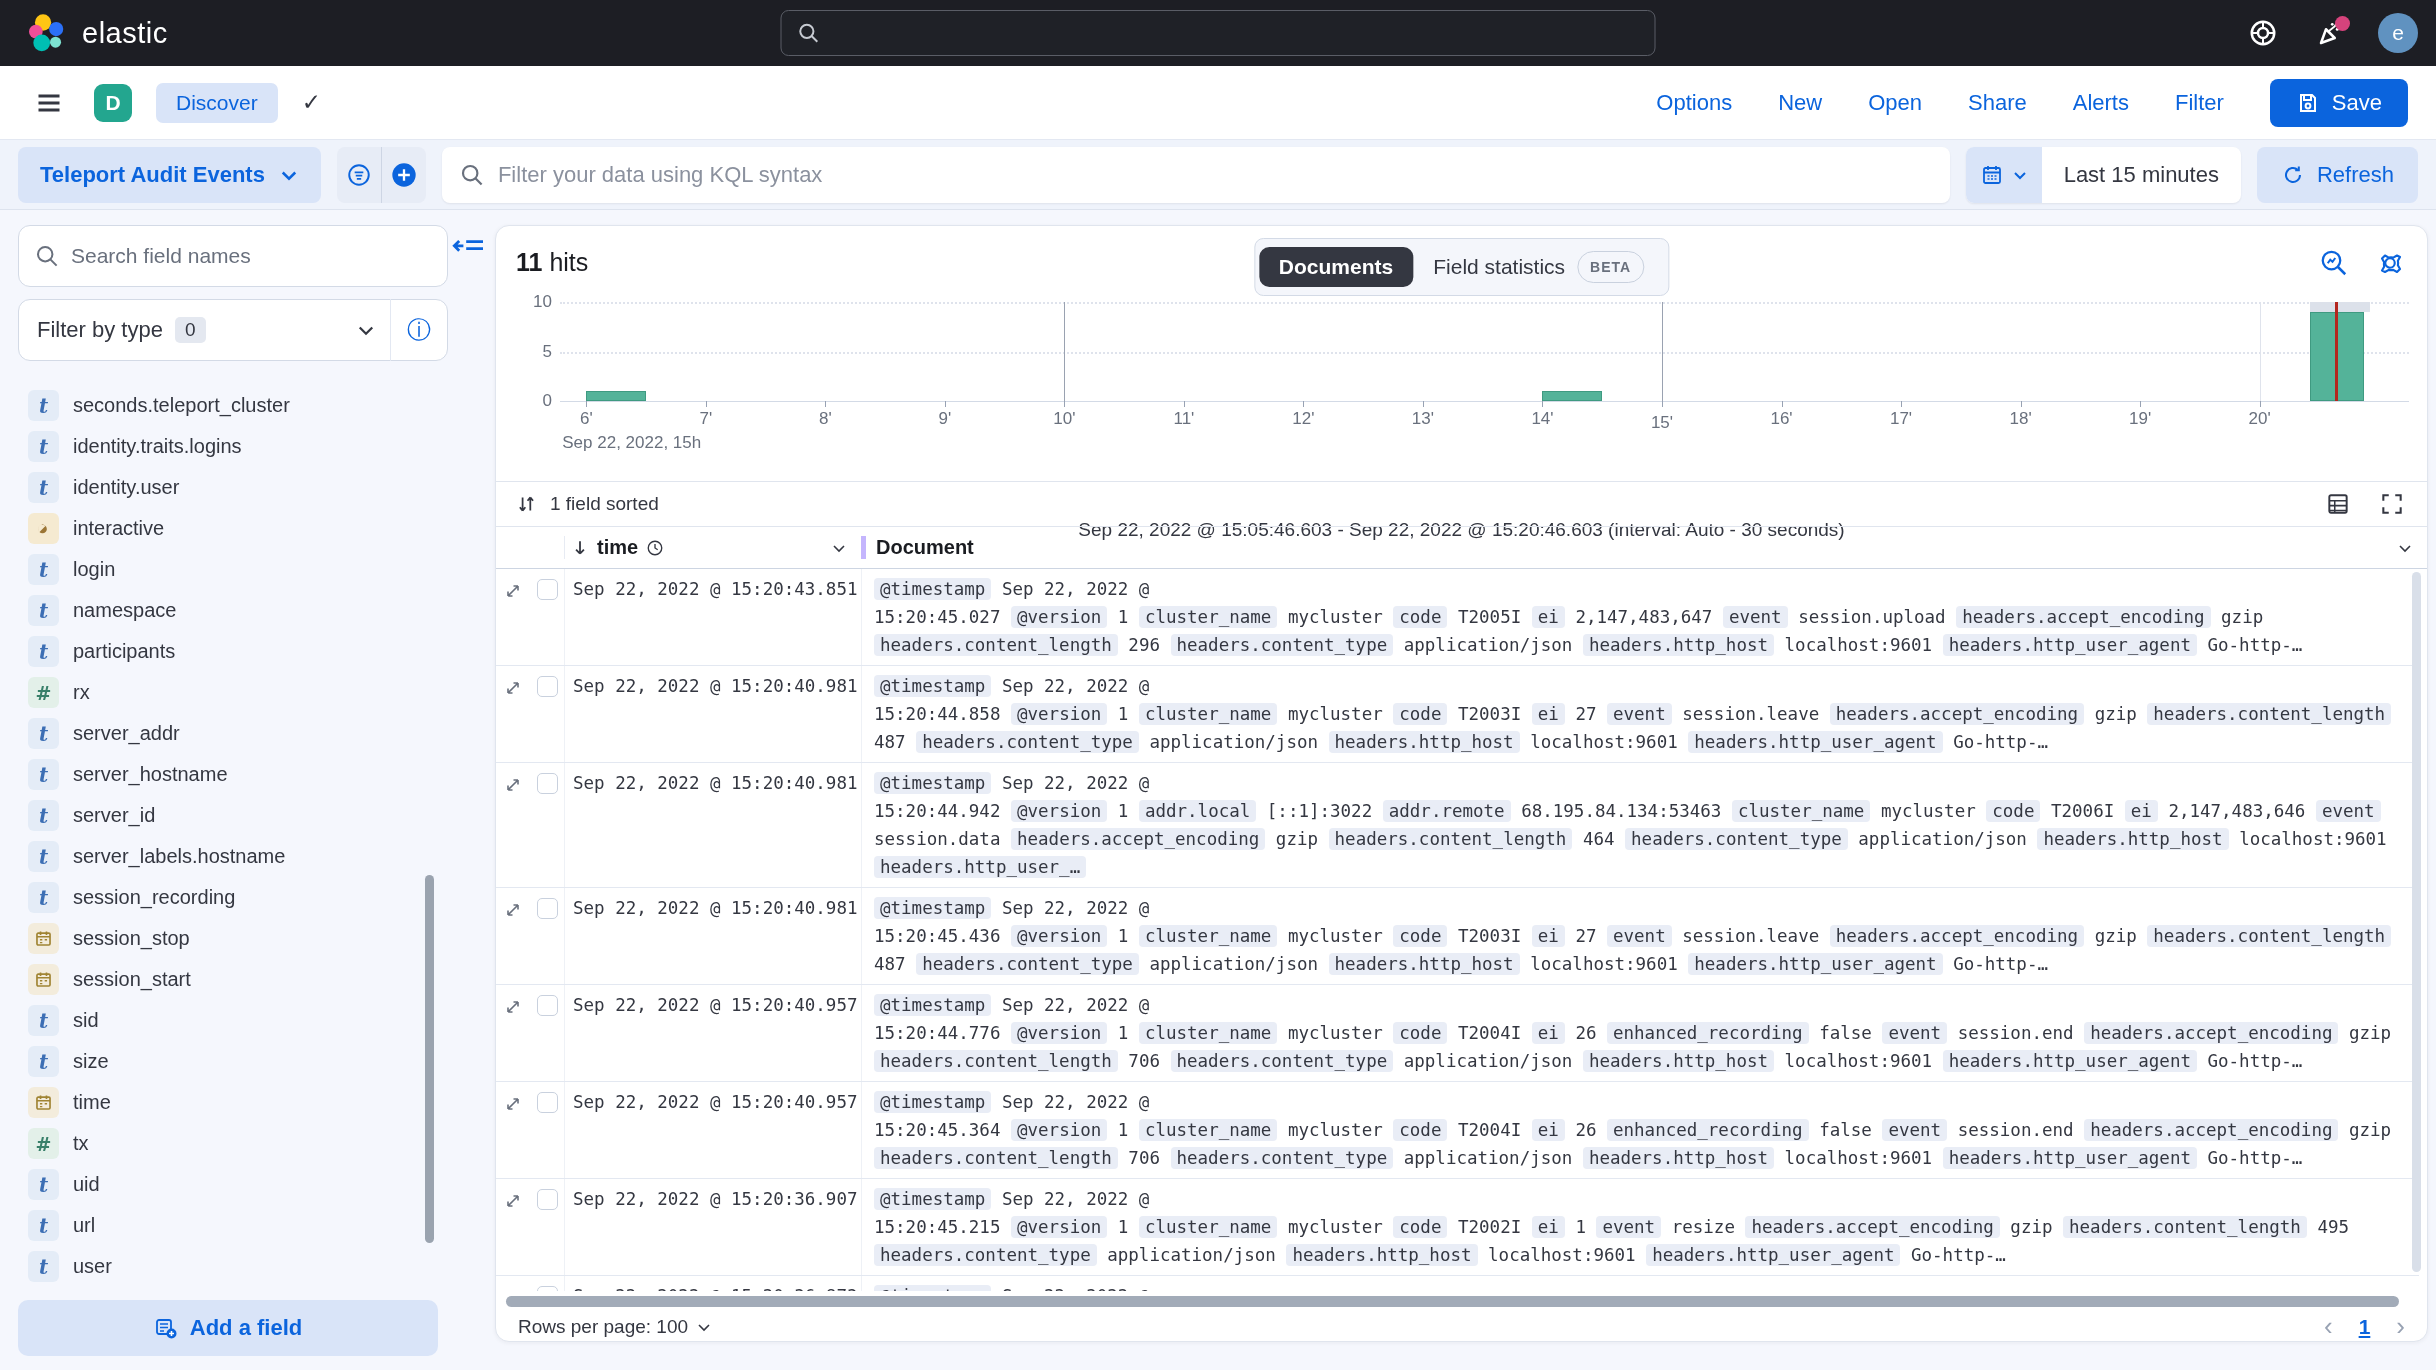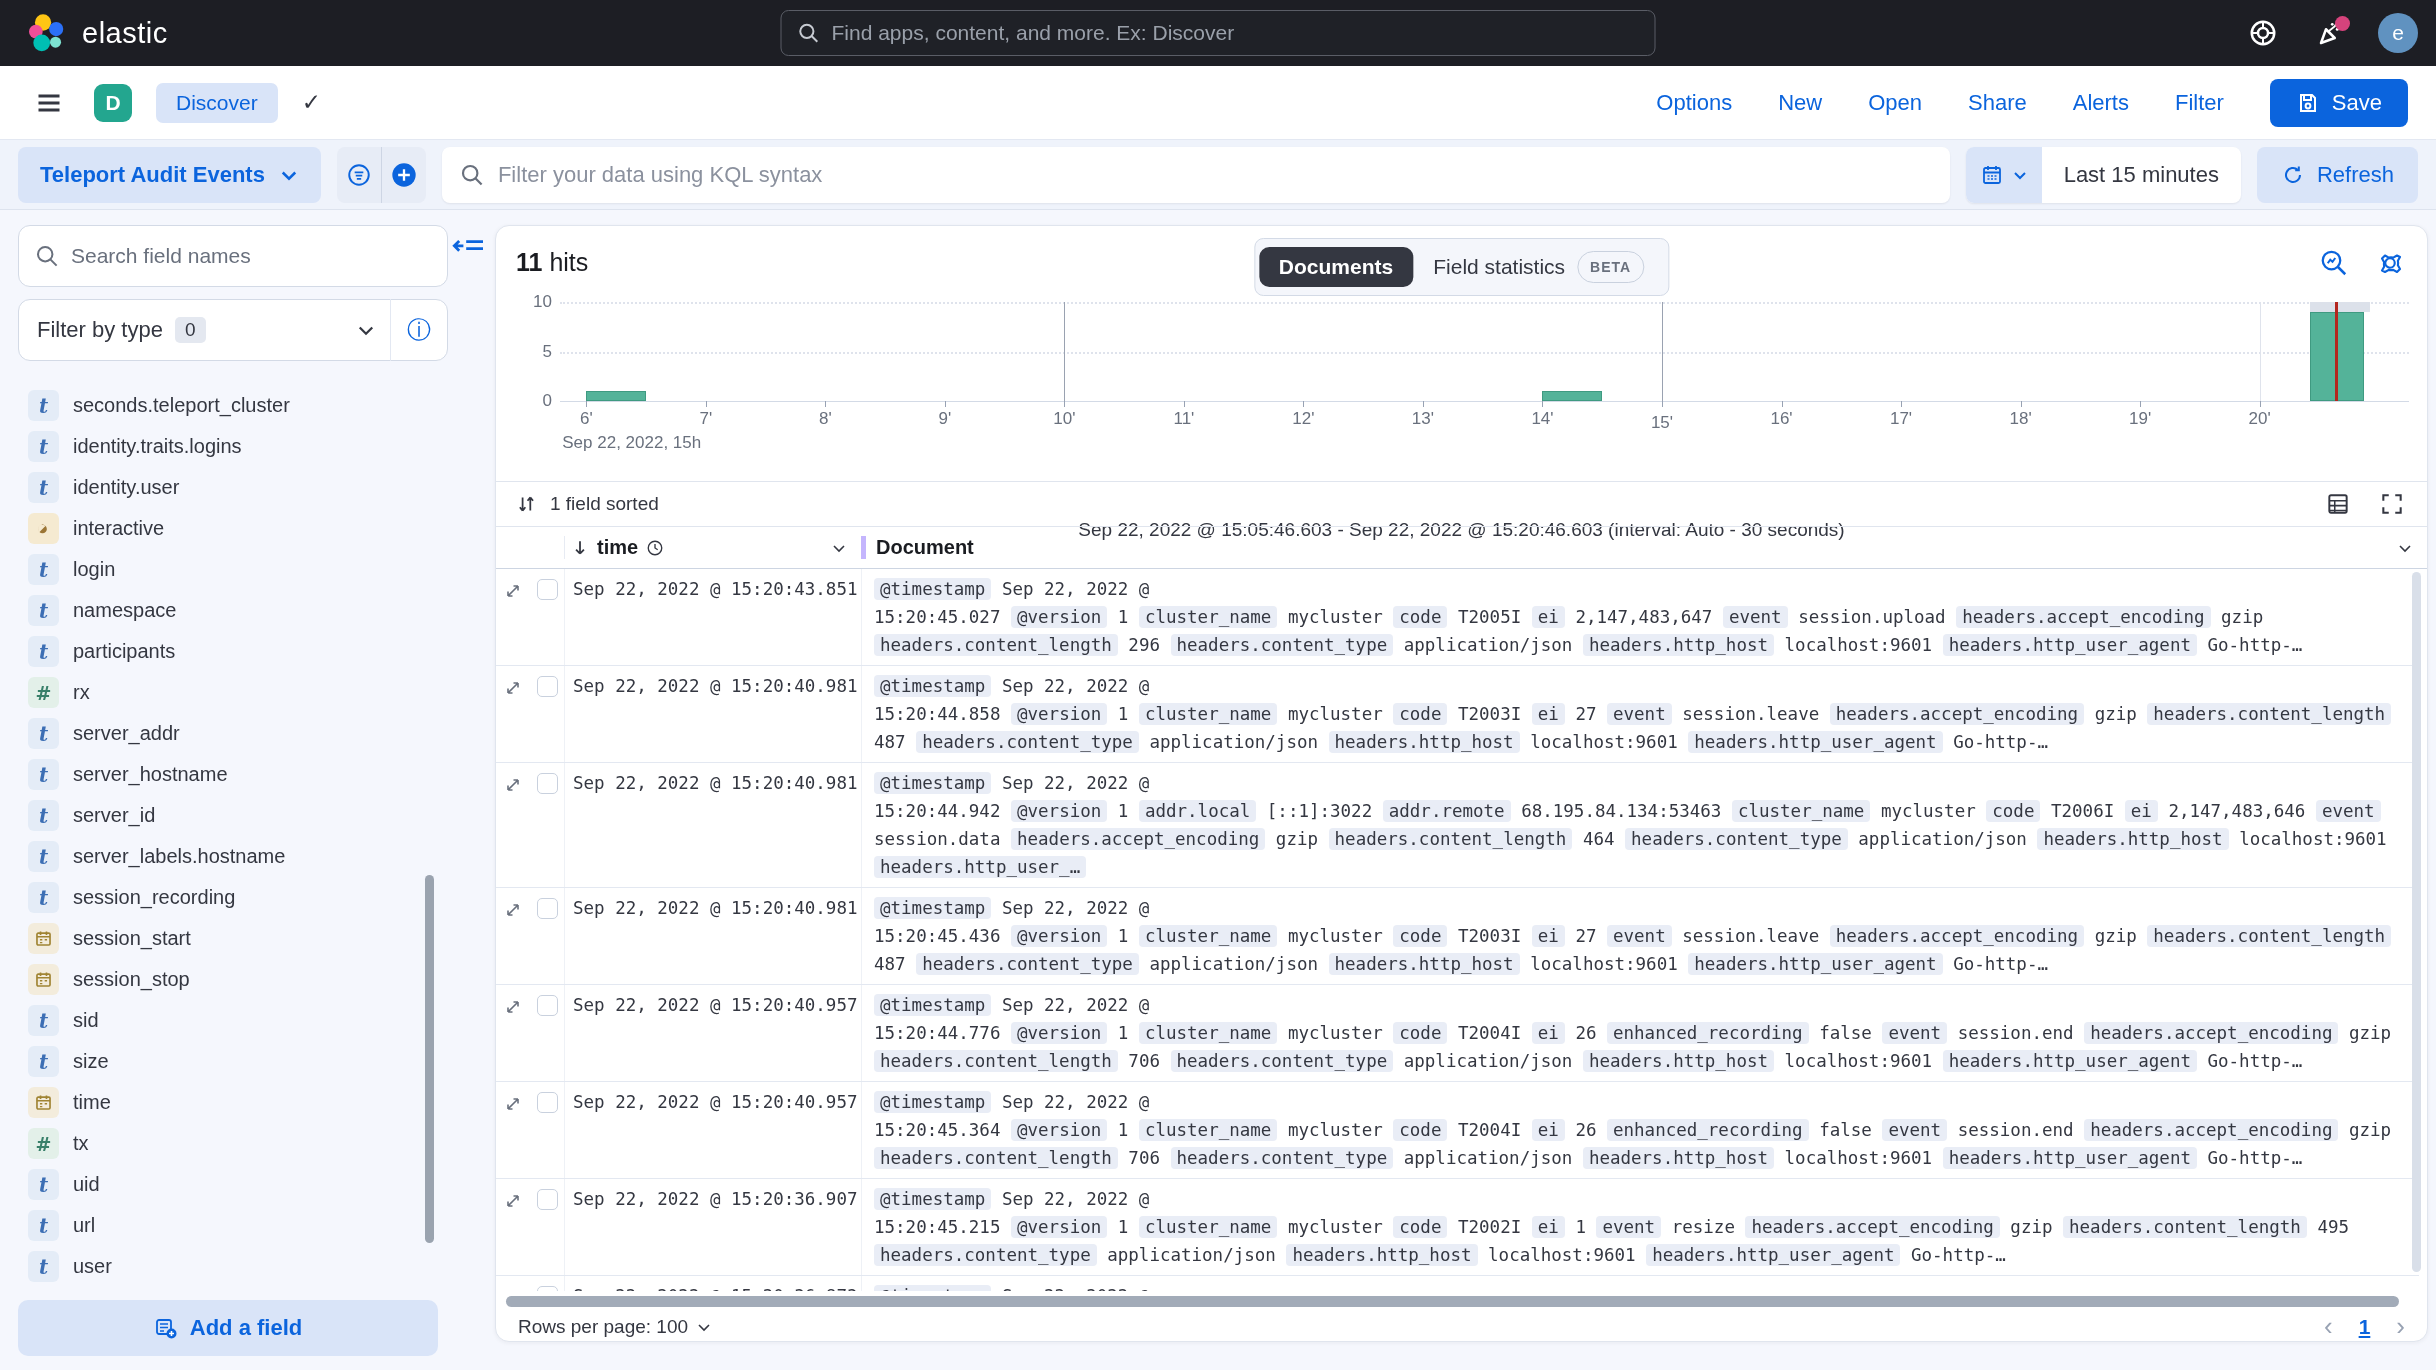--- a/index.html
+++ b/index.html
@@ -138,21 +138,20 @@
       <circle cx="12" cy="23.5" r="6.4" fill="#00bfb3"></circle>
       <circle cx="22.5" cy="23" r="4.2" fill="#7de2d1"></circle>
     </svg>
     <span class="brand-text">elastic</span>
   </div>
   <div class="global-search">
     <svg width="22" height="22" viewBox="0 0 20 20">
         <circle cx="8.5" cy="8.5" r="6" fill="none" stroke="#c6cad1" stroke-width="1.8"></circle>
         <path d="M13 13l5 5" stroke="#c6cad1" stroke-width="1.8"></path>
       </svg>
-    <input type="text" placeholder="Find apps, content, and more. Ex: Discover" style="">
   </div>
   <div class="top-icons">
     <div class="icon-btn">
       <svg width="30" height="30" viewBox="0 0 24 24">
           <circle cx="12" cy="12" r="9" fill="none" stroke="#fff" stroke-width="2"></circle>
           <circle cx="12" cy="12" r="4" fill="none" stroke="#fff" stroke-width="2"></circle>
           <path d="M12 3v5M12 16v5M3 12h5M16 12h5" stroke="#fff" stroke-width="1.6"></path>
         </svg>
     </div>
     <div class="icon-btn">
@@ -329,31 +328,31 @@
         <span class="fname">session_recording</span>
       </div>
       <div class="field-item">
         <span class="tok" style="background:#f3ecdc">
           <svg width="19" height="19" viewBox="0 0 16 16">
             <rect x="2.5" y="3.5" width="11" height="10" rx="1" fill="none" stroke="#a08433" stroke-width="1.4"></rect>
             <path d="M2.5 6.5h11M5.5 2v3M10.5 2v3" stroke="#a08433" stroke-width="1.4"></path>
             <path d="M5 9h2M9 9h2M5 11.5h2" stroke="#a08433" stroke-width="1.2"></path>
           </svg>
         </span>
-        <span class="fname">session_start</span>
+        <span class="fname">session_stop</span>
       </div>
       <div class="field-item">
         <span class="tok" style="background:#f3ecdc">
           <svg width="19" height="19" viewBox="0 0 16 16">
             <rect x="2.5" y="3.5" width="11" height="10" rx="1" fill="none" stroke="#a08433" stroke-width="1.4"></rect>
             <path d="M2.5 6.5h11M5.5 2v3M10.5 2v3" stroke="#a08433" stroke-width="1.4"></path>
             <path d="M5 9h2M9 9h2M5 11.5h2" stroke="#a08433" stroke-width="1.2"></path>
           </svg>
         </span>
-        <span class="fname">session_stop</span>
+        <span class="fname">session_start</span>
       </div>
       <div class="field-item">
         <span class="tok tok-t">t</span>
         <span class="fname">sid</span>
       </div>
       <div class="field-item">
         <span class="tok tok-t">t</span>
         <span class="fname">size</span>
       </div>
       <div class="field-item">

